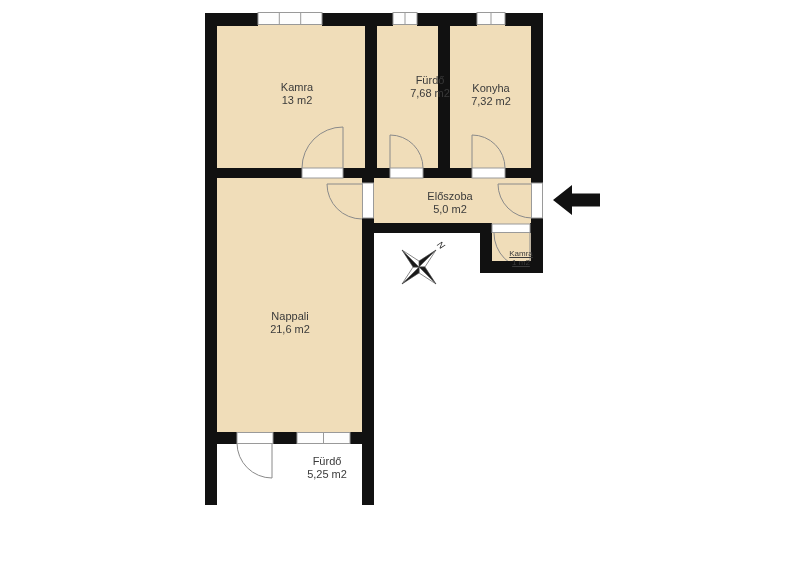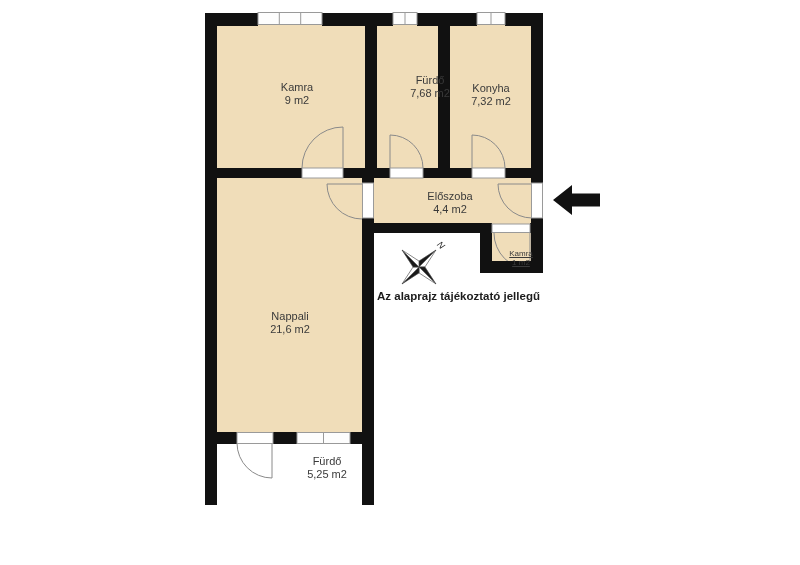--- a/index.html
+++ b/index.html
@@ -119,42 +119,41 @@
       <path d="M-24,0 L-4.2,4.2 L0,0 Z" fill="#1a1a1a"></path>
       <path d="M-24,0 L-4.2,-4.2 L0,0 Z" fill="#ffffff"></path>
       <text x="0" y="-28" text-anchor="middle" font-size="9" font-style="italic" fill="#222222" stroke="none" font-family="Liberation Sans, sans-serif">N</text>
     </g>
 
     <polygon fill="#111111" points="553,200 572,185 572,193.5 600,193.5 600,206.5 572,206.5 572,215"></polygon>
   </svg>
 
   <div class="room-label" style="left:297px;top:81px">
     <span class="nm">Kamra</span>
-    <span class="ar">9 m2</span>
+    <span class="ar">13 m2</span>
   </div>
   <div class="room-label" style="left:430px;top:74px">
     <span class="nm">Fürdő</span>
     <span class="ar">7,68 m2</span>
   </div>
   <div class="room-label" style="left:491px;top:82px">
     <span class="nm">Konyha</span>
     <span class="ar">7,32 m2</span>
   </div>
   <div class="room-label" style="left:450px;top:190px">
     <span class="nm">Előszoba</span>
-    <span class="ar">4,4 m2</span>
+    <span class="ar">5,0 m2</span>
   </div>
   <div class="room-label tiny" style="left:521px;top:249px">
     <span class="nm">Kamra</span>
     <span class="ar">1 m2</span>
   </div>
   <div class="room-label" style="left:290px;top:310px">
     <span class="nm">Nappali</span>
     <span class="ar">21,6 m2</span>
   </div>
   <div class="room-label" style="left:327px;top:455px">
     <span class="nm">Fürdő</span>
     <span class="ar">5,25 m2</span>
   </div>
 
-  <div class="disclaimer">Az alaprajz tájékoztató jellegű</div>
 
 </div>
 
 </body></html>

